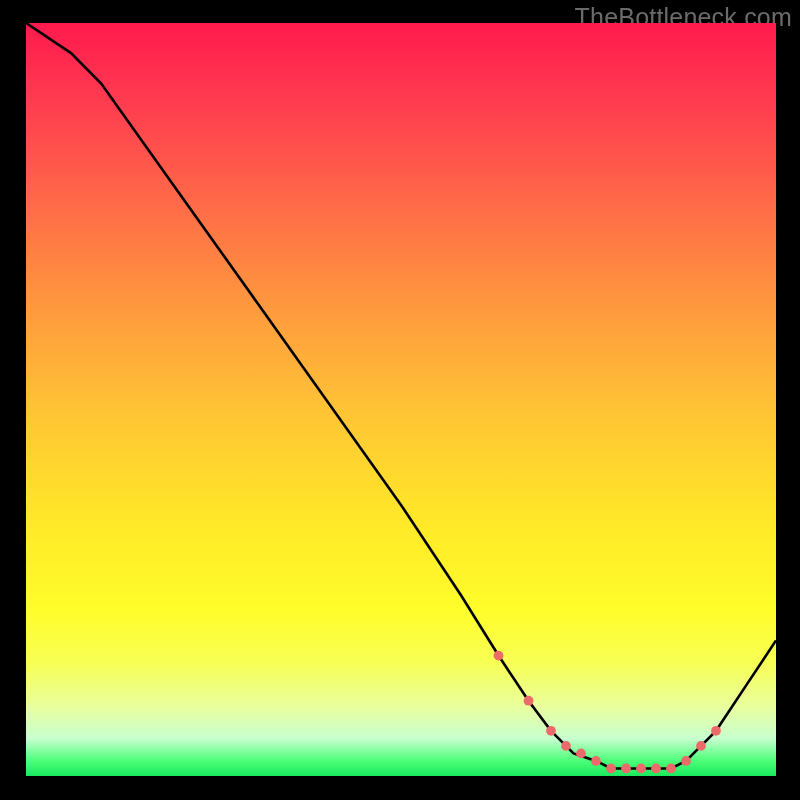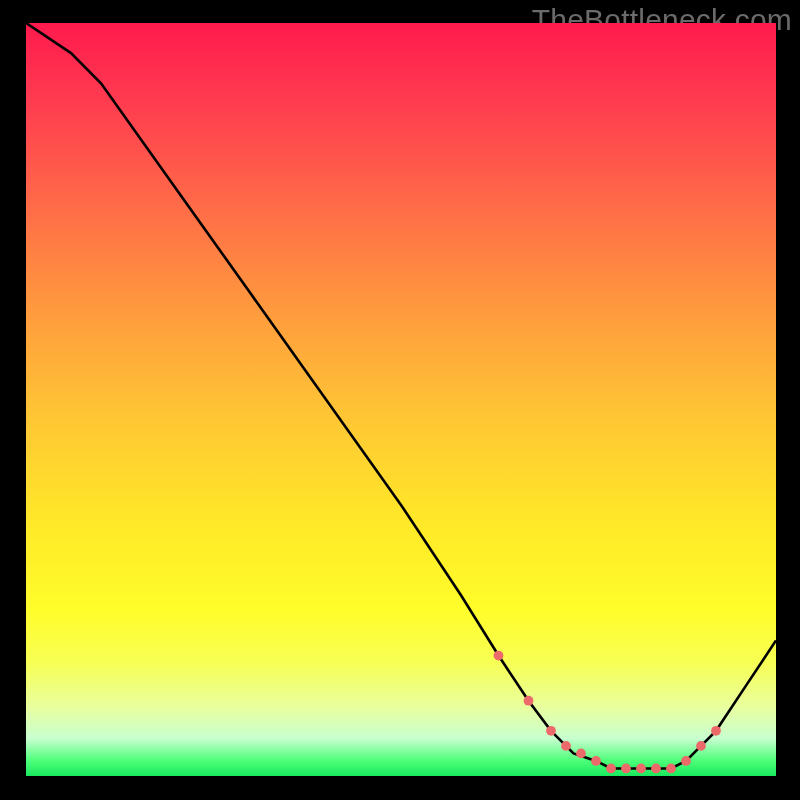--- a/index.html
+++ b/index.html
@@ -48,21 +48,21 @@
     inset: 0;
     width: 100%;
     height: 100%;
     display: block;
   }
   .attribution {
     position: absolute;
     top: 3px;
     right: 8px;
     color: #6b6b6b;
-    font-size: 30px;
+    font-size: 25px;
     font-weight: 500;
     letter-spacing: 0.2px;
     text-align: right;
   }
 </style>
 </head>
 <body>
 
 <div class="stage">
 

